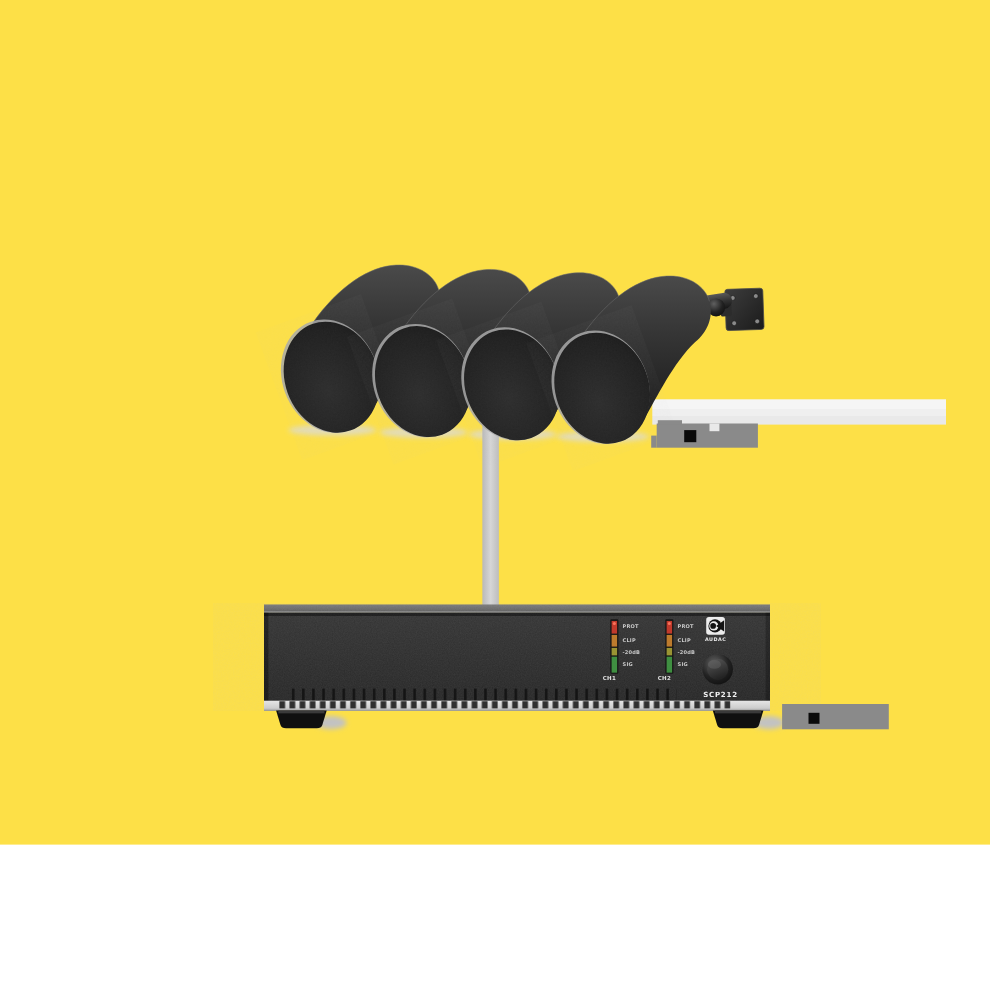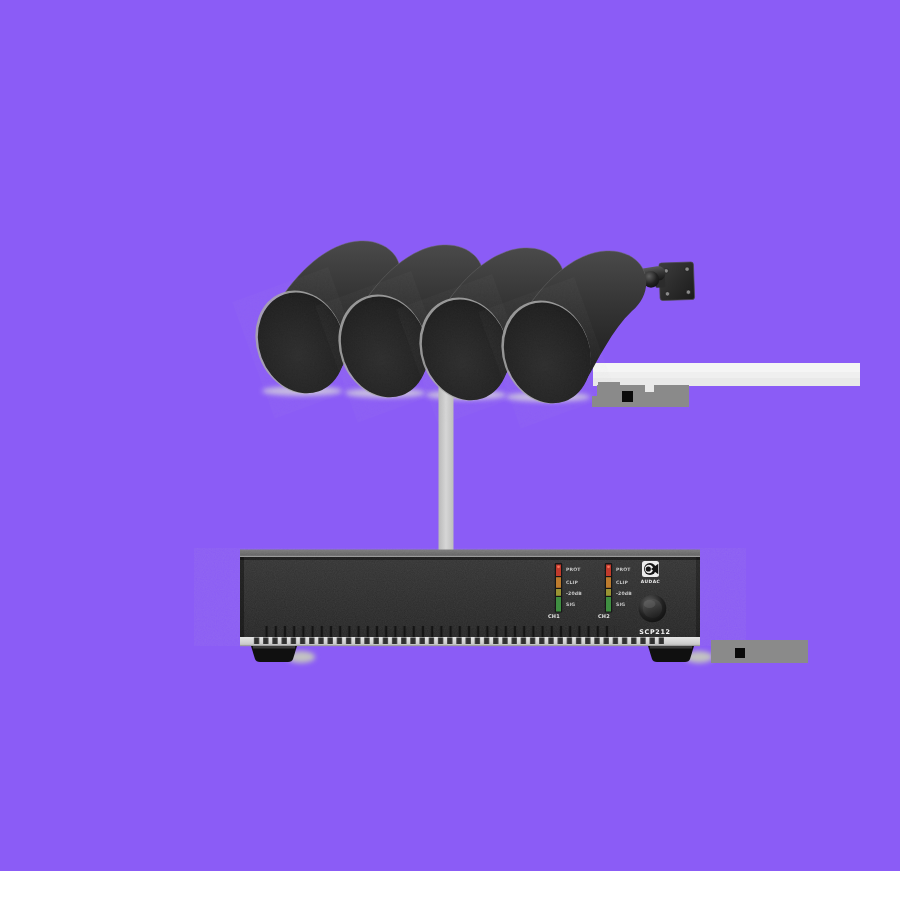--- a/index.html
+++ b/index.html
@@ -1,16 +1,16 @@
 <!DOCTYPE html>
 <html><head>
 <meta charset="utf-8">
 <style>
   html,body{margin:0;padding:0;background:#ffffff;}
-  .stage{position:relative;width:900px;height:871px;background:#8b5cf6;overflow:hidden;}
+  .stage{position:relative;width:900px;height:768px;background:#fde047;overflow:hidden;}
   svg{display:block;font-family:"DejaVu Sans", sans-serif;}
   text{font-family:"DejaVu Sans", sans-serif;}
   .led-label{font-size:4.6px;font-weight:bold;fill:#c9c9c9;letter-spacing:.15px;}
   .ch-label{font-size:5px;font-weight:bold;fill:#e0e0e0;letter-spacing:.2px;}
   .brand-label{font-size:4.4px;font-weight:bold;fill:#ededed;letter-spacing:.45px;}
   .model-label{font-size:6.4px;font-weight:bold;fill:#f2f2f2;letter-spacing:.7px;}
 </style>
 </head>
 <body>
 

